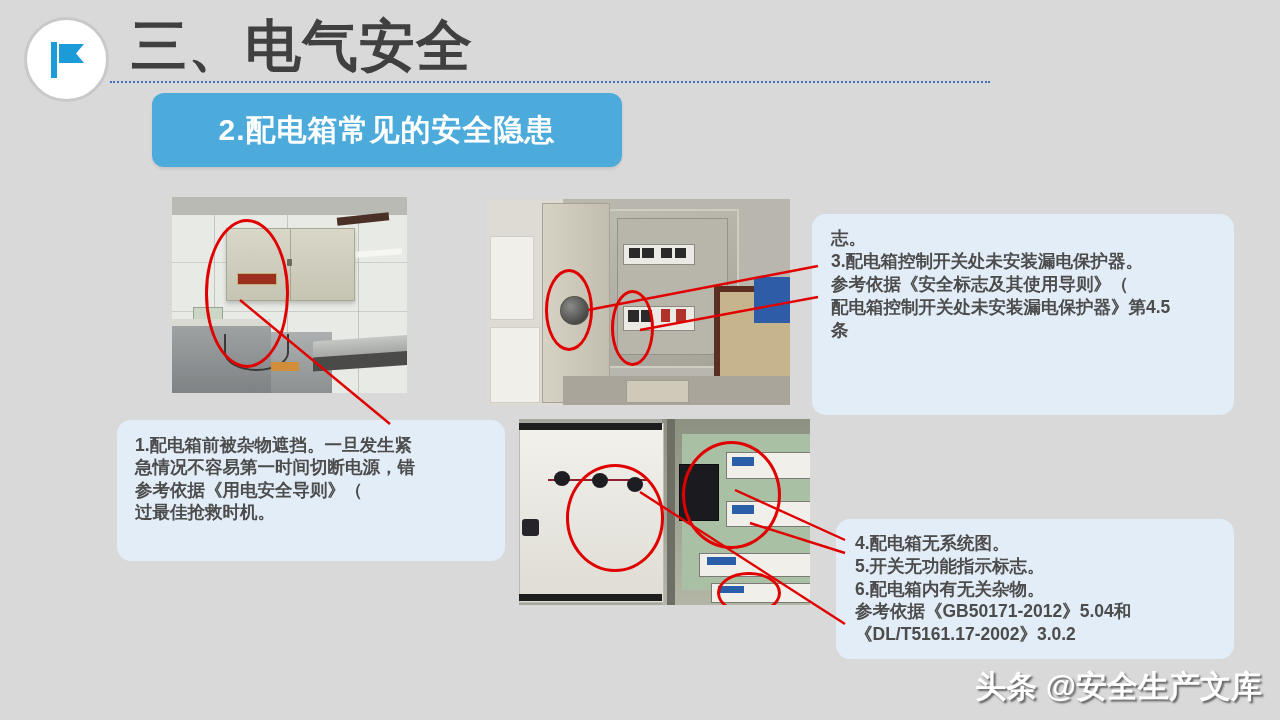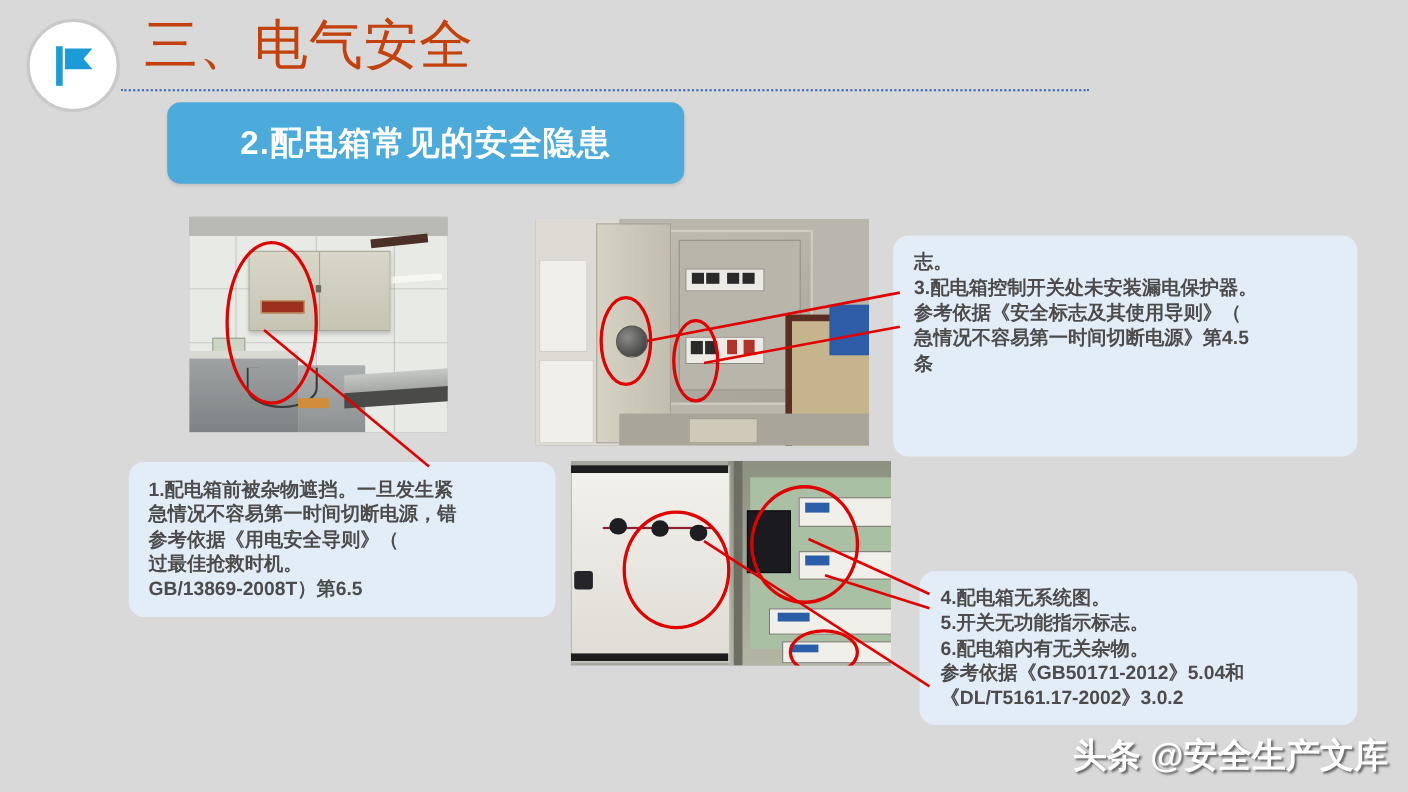--- a/index.html
+++ b/index.html
@@ -12,21 +12,21 @@
   #slide{position:absolute;inset:0;width:1280px;height:720px;background:#d9d9d9;}
 
   
   .badge-circle{
     position:absolute;left:24px;top:17px;width:85px;height:85px;border-radius:50%;
     background:#ffffff;border:3px solid #c9c9c9;box-sizing:border-box;
   }
   .badge-circle svg{position:absolute;left:50%;top:50%;transform:translate(-50%,-50%);}
   .slide-title{
     position:absolute;left:131px;top:12px;
-    font-size:49px;font-weight:normal;color:#c2410c;letter-spacing:1px;
+    font-size:56px;font-weight:bold;color:#404040;letter-spacing:1px;
     white-space:nowrap;line-height:1.2;
   }
   .dotted-rule{
     position:absolute;left:110px;top:81px;width:880px;height:0;
     border-top:2px dotted #3f72bd;
   }
   .section-banner{
     position:absolute;left:152px;top:93px;width:470px;height:74px;
     background:#4cabdb;border-radius:12px;
     display:flex;align-items:center;justify-content:center;
@@ -238,28 +238,27 @@
     <div class="ellipse" style="left:16%;top:24%;width:34%;height:58%;"></div>
     <div class="ellipse" style="left:56%;top:12%;width:34%;height:58%;"></div>
     <div class="ellipse" style="left:68%;top:82%;width:22%;height:23%;"></div>
   </div>
 
   <div class="callout" id="callout-1">
     <div class="line">1.配电箱前被杂物遮挡。一旦发生紧</div>
     <div class="line">急情况不容易第一时间切断电源，错</div>
     <div class="line">参考依据《用电安全导则》（</div>
     <div class="line">过最佳抢救时机。</div>
-    <div class="line">GB/13869-2008T）第6.5</div>
   </div>
 
   <div class="callout" id="callout-2">
     <div class="line">志。</div>
     <div class="line">3.配电箱控制开关处未安装漏电保护器。</div>
     <div class="line">参考依据《安全标志及其使用导则》（</div>
-    <div class="line">急情况不容易第一时间切断电源》第4.5</div>
+    <div class="line">配电箱控制开关处未安装漏电保护器》第4.5</div>
     <div class="line">条</div>
   </div>
 
   <div class="callout" id="callout-3">
     <div class="line">4.配电箱无系统图。</div>
     <div class="line">5.开关无功能指示标志。</div>
     <div class="line">6.配电箱内有无关杂物。</div>
     <div class="line">参考依据《GB50171-2012》5.04和</div>
     <div class="line">《DL/T5161.17-2002》3.0.2</div>
   </div>

